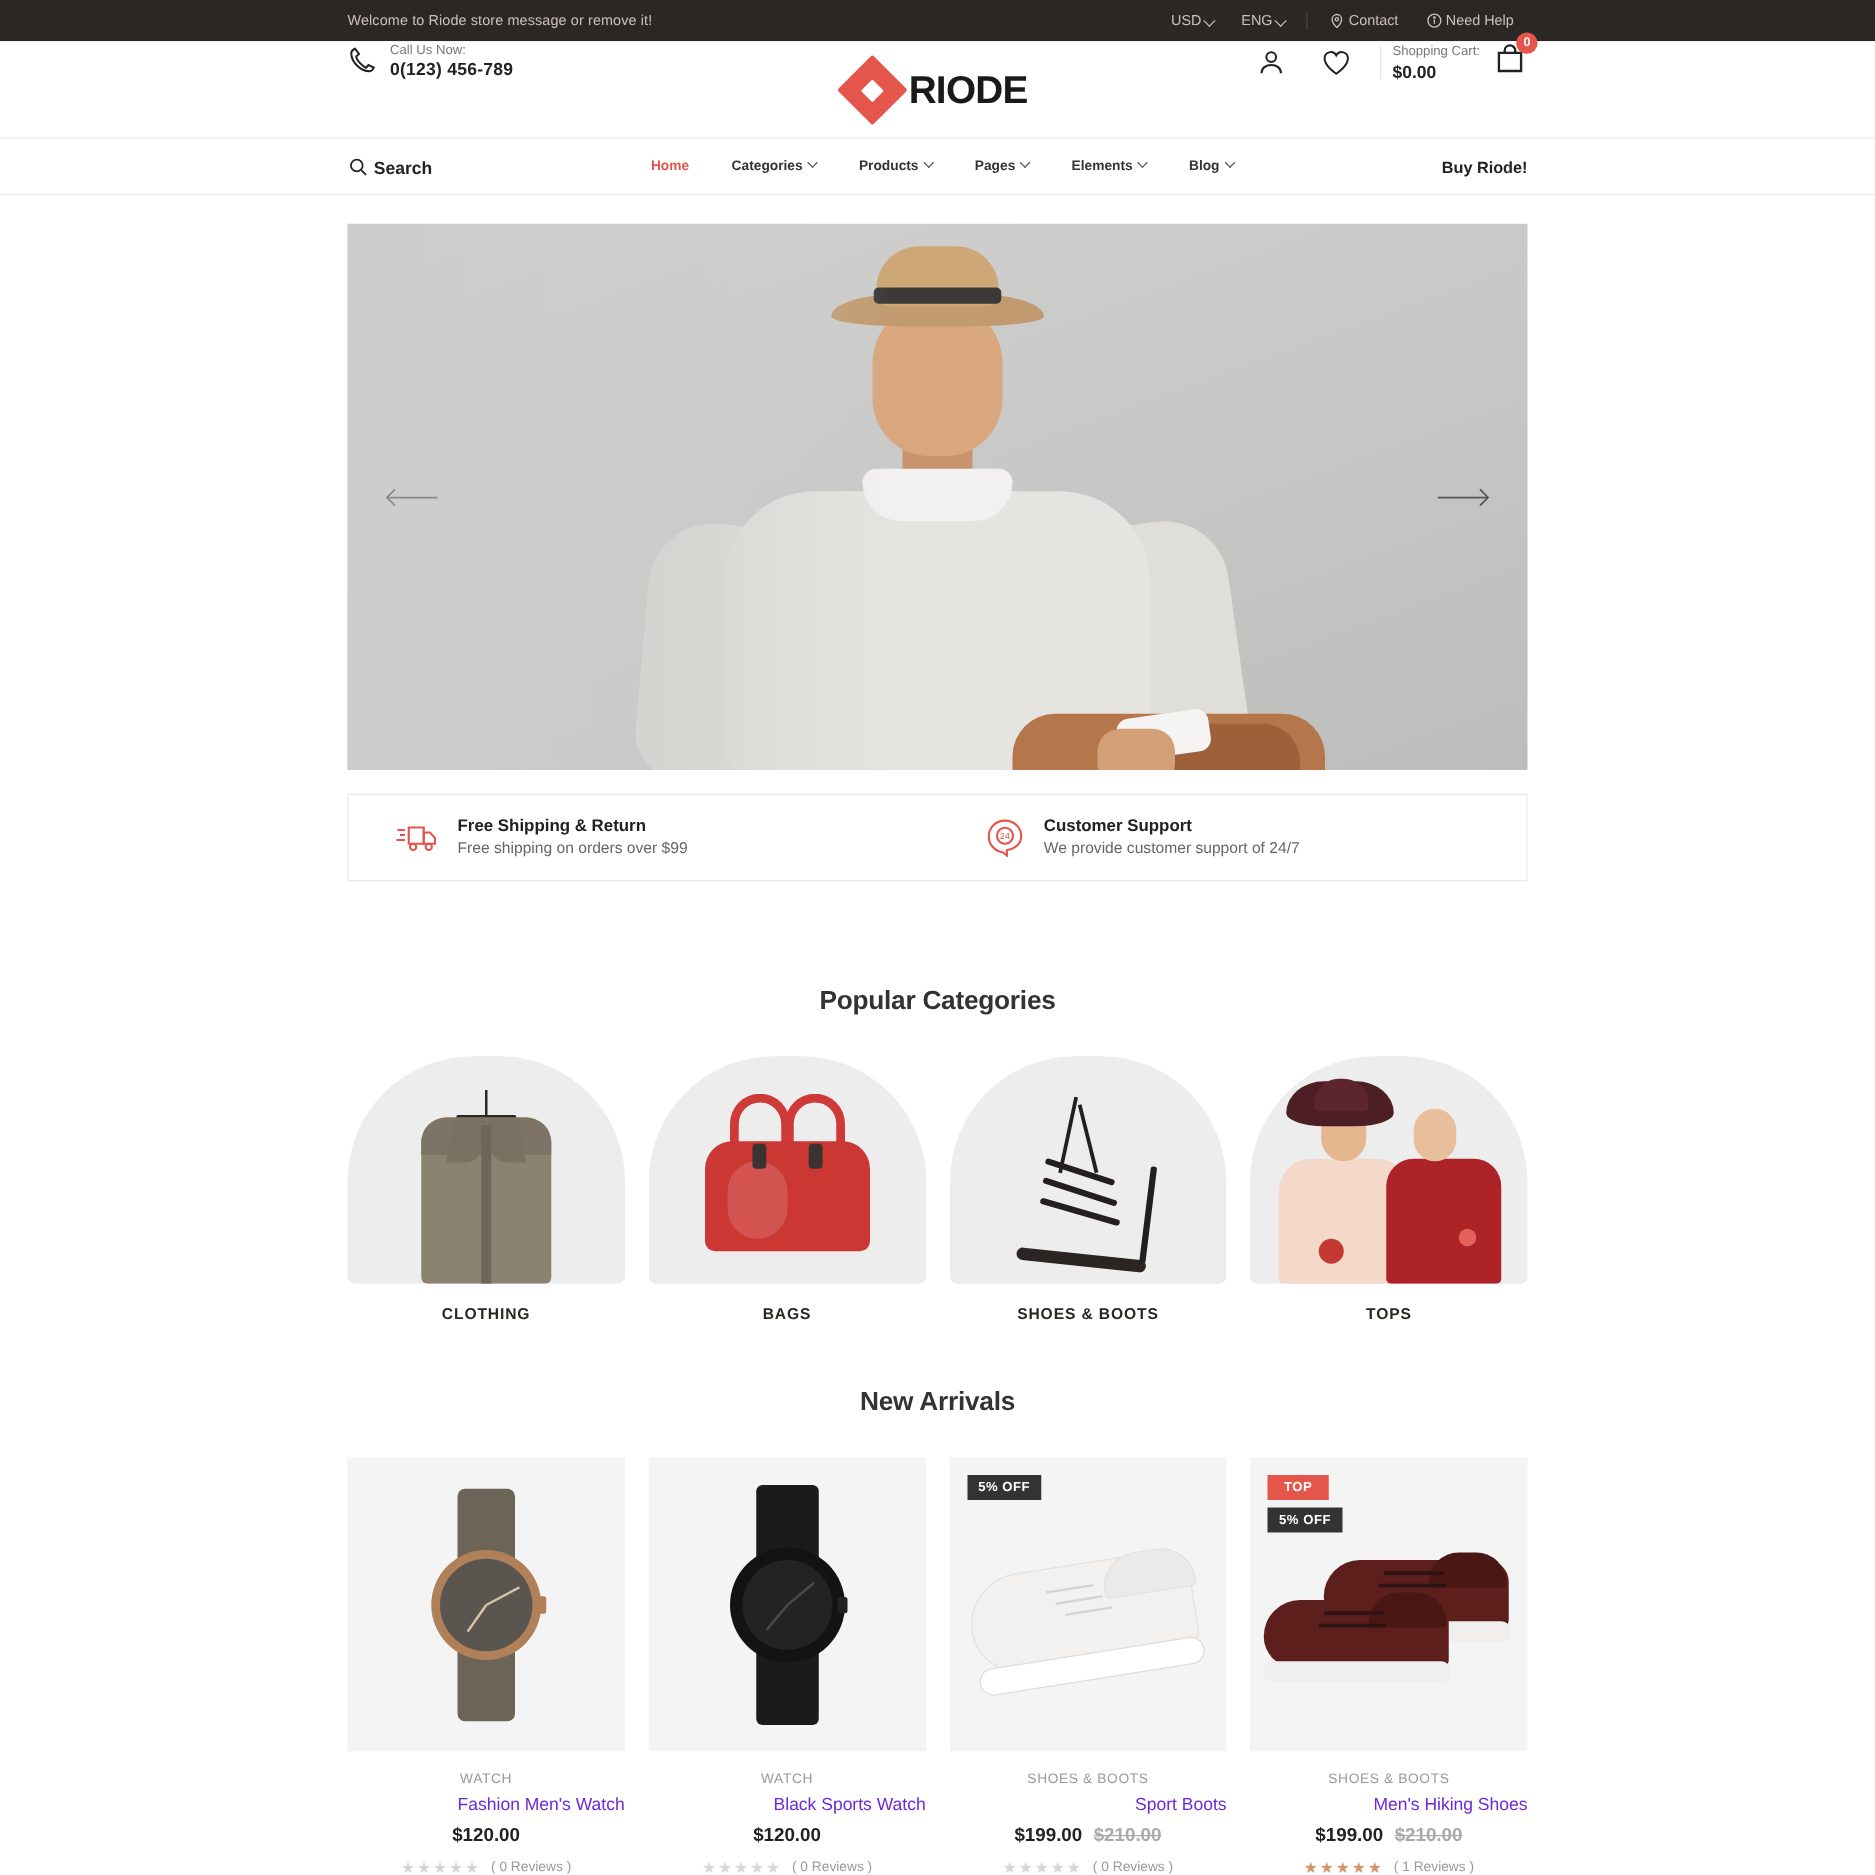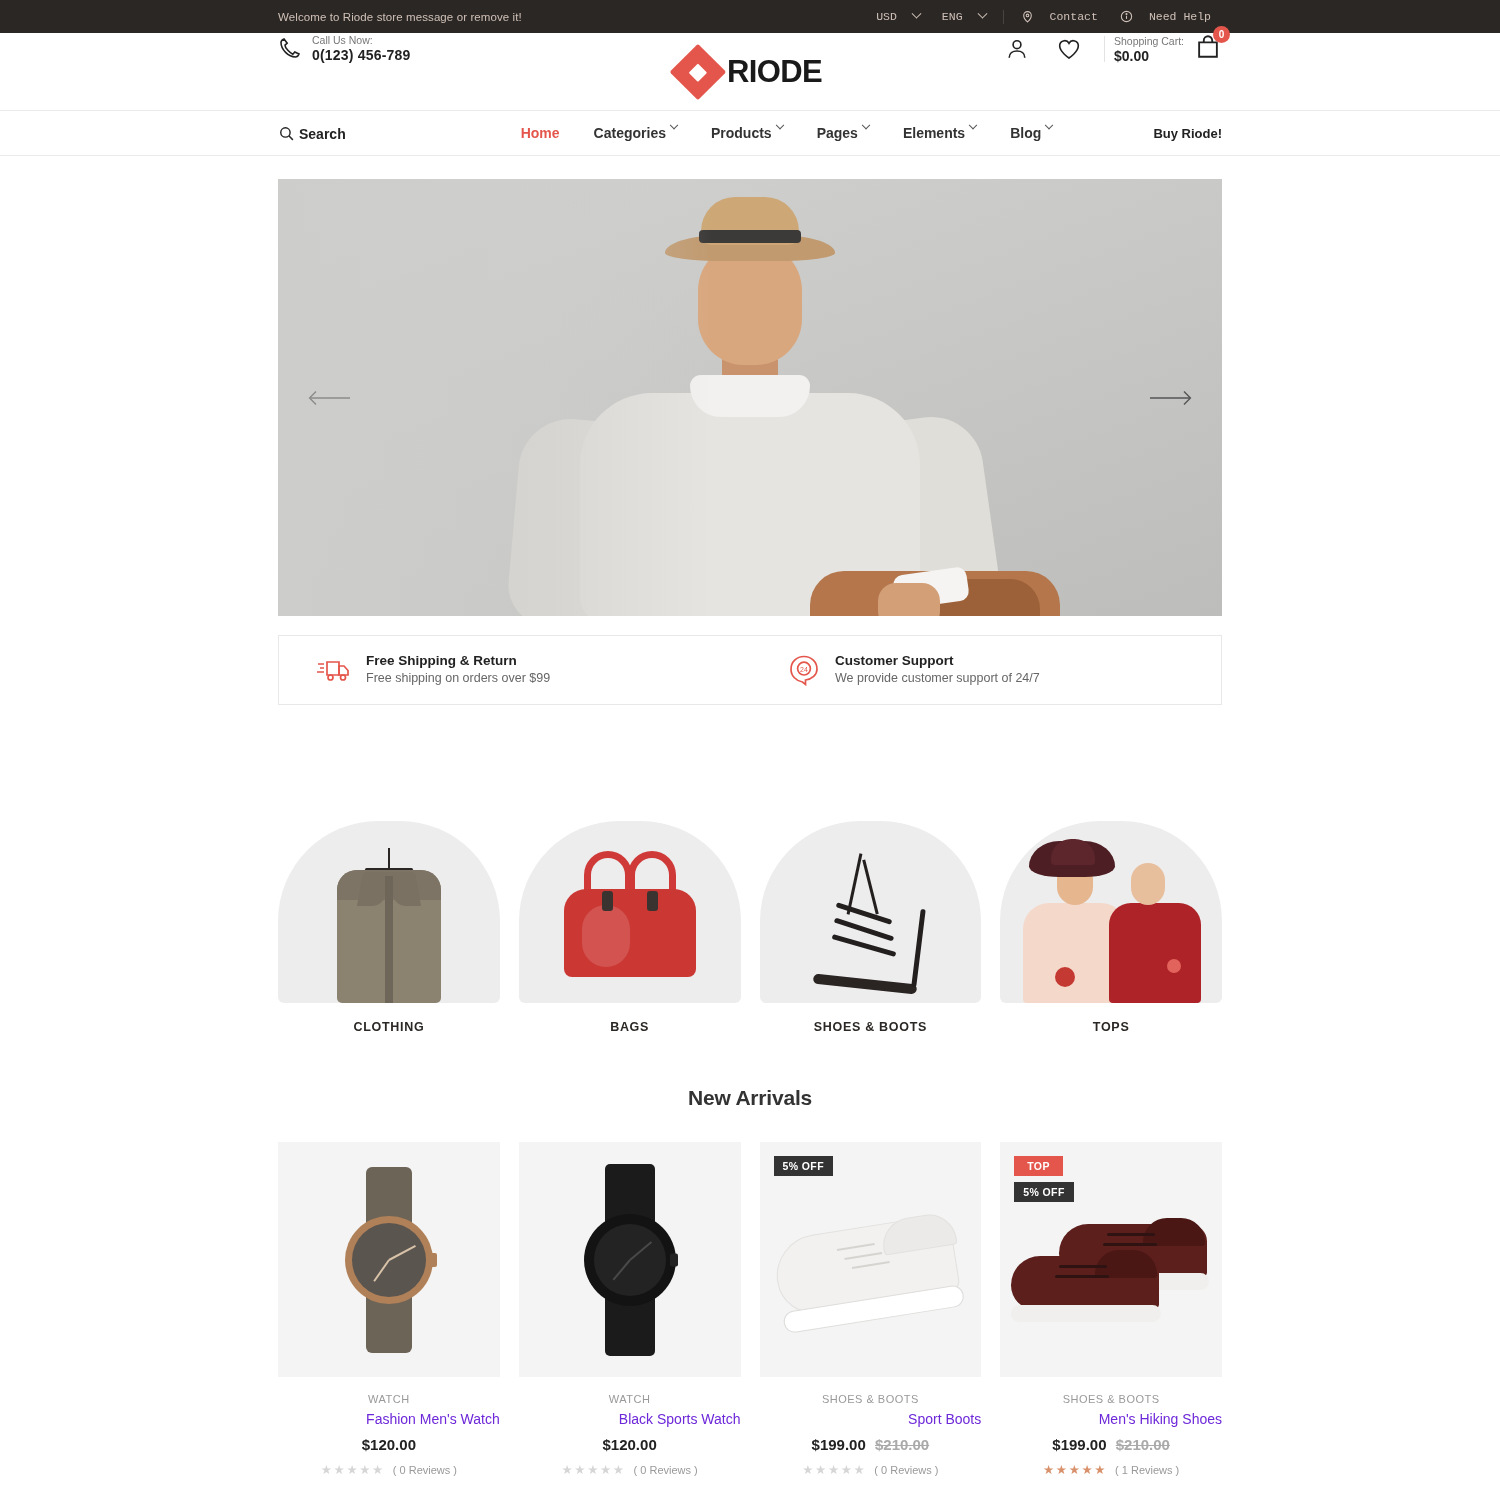--- a/index.html
+++ b/index.html
@@ -14,24 +14,23 @@
   
   .topbar {
     height: 33px; background: #2b2724;
     display: flex; align-items: center;
     padding: 0 278px;
     font-size: 11.5px; color: #cfc0b7;
   }
   .topbar-msg { flex: 0 0 auto; letter-spacing: .1px; }
   .topbar-right { margin-left: auto; display: flex; align-items: center; gap: 0; }
   .tb-item {
-    display: flex; align-items: center; gap: 16px;
+    display: flex; align-items: flex-end; gap: 3px;
     padding: 0 11px; color: #cfc0b7; font-size: 11.5px;
     white-space: nowrap;
-    font-family: Liberation Mono, monospace;
   }
   .tb-sep { width: 1px; height: 14px; background: #4a4440; margin: 0 6px; }
   .caret { display: inline-block; width: 7px; height: 7px;
     border-right: 1.3px solid #cfc0b7; border-bottom: 1.3px solid #cfc0b7;
     transform: rotate(45deg) translate(-2px,-2px); }
 
   
   .header {
     height: 78px; background: #fff;
     display: flex; align-items: flex-start;
@@ -73,22 +72,22 @@
   }
 
   
   .nav {
     height: 45px; background: #fff; border-bottom: 1px solid #ebebeb;
     display: flex; align-items: center; padding: 0 278px;
   }
   .search-box { display: flex; align-items: flex-end; gap: 4px; font-size: 14px; font-weight: 600; color: #222; }
   .menu { display: flex; align-items: center; gap: 0; margin-left: 158px; }
   .menu-item {
-    display: flex; gap: 5px;
-    padding: 0 17px; font-size: 14px; font-weight: 600; color: #333;
+    display: flex; align-items: center; gap: 5px;
+    padding: 0 17px; font-size: 11px; font-weight: 600; color: #333;
     white-space: nowrap;
   }
   .menu-item.active { color: #e4564b; }
   .cd { width: 6px; height: 6px; border-right: 1.4px solid #555; border-bottom: 1.4px solid #555;
         transform: rotate(45deg) translate(-2px,-2px); }
   .buy-riode { margin-left: auto; font-size: 13px; font-weight: bold; color: #222; }
 
   
   .hero-wrap { padding: 23px 278px 0; }
   .hero {
@@ -565,20 +564,21 @@
         </svg>
         <div>
           <div class="svc-txt-title">Customer Support</div>
           <div class="svc-txt-sub">We provide customer support of 24/7</div>
         </div>
       </div>
     </div>
   </div>
 
   <div style="padding-top:84px;">
+    <div class="sec-title">Popular Categories</div>
     <div class="cats" style="padding-top:32px;">
 
       <div class="cat">
         <div class="cat-circle">
           <div class="coat">
             <div class="hanger"></div>
               <div class="hbar"></div>
             <div class="body"></div>
               <div class="shoulder"></div>
             <div class="collar-l"></div>

